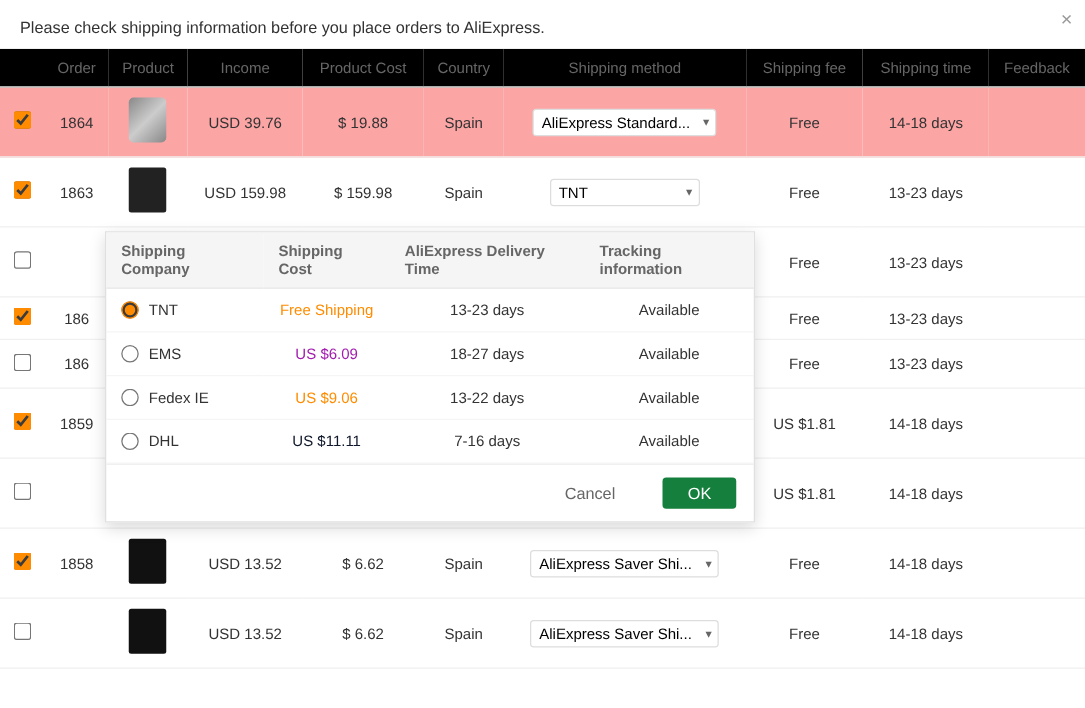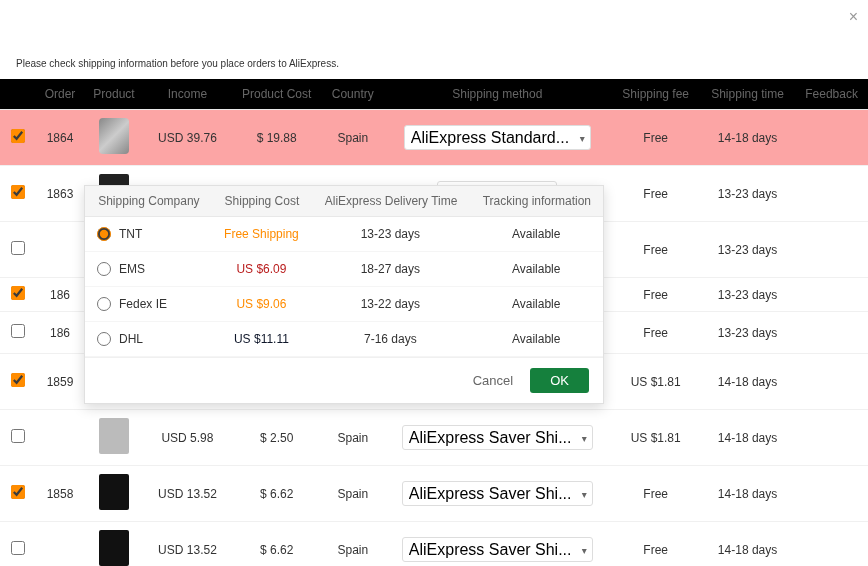--- a/index.html
+++ b/index.html
@@ -10,22 +10,21 @@
       color: #333;
       width: 868px;
       height: 566px;
       overflow: hidden;
       position: relative;
     }
 
     .top-notice {
       padding: 14px 16px 10px 16px;
       color: #333;
-      font-size: 10px;
-      margin-top: 44px;
+      font-size: 13px;
     }
 
     .close-btn {
       position: absolute;
       top: 8px;
       right: 10px;
       cursor: pointer;
       font-size: 16px;
       color: #999;
     }
@@ -64,21 +63,21 @@
     input[type="checkbox"] {
       accent-color: #ff8c00;
       width: 14px;
       height: 14px;
     }
 
     .shipping-select {
       border: 1px solid #ddd;
       border-radius: 3px;
       padding: 3px 20px 3px 6px;
-      font-size: 16px;
+      font-size: 12px;
       appearance: none;
       background: white;
       cursor: pointer;
       min-width: 120px;
       position: relative;
     }
 
     .select-wrapper {
       position: relative;
       display: inline-block;
@@ -109,22 +108,22 @@
 
     .dropdown-table {
       width: 100%;
       border-collapse: collapse;
       font-size: 12px;
     }
 
     .dropdown-table th {
       background: #f5f5f5;
       padding: 8px 12px;
-      text-align: right;
-      font-weight: normal;
+      text-align: left;
+      font-weight: bold;
       color: #666;
       border-bottom: 1px solid #e8e8e8;
     }
 
     .dropdown-table td {
       padding: 10px 12px;
       text-align: center;
       border-bottom: 1px solid #f5f5f5;
       vertical-align: middle;
     }
@@ -139,21 +138,21 @@
     .radio-input {
       accent-color: #ff8c00;
       width: 14px;
       height: 14px;
     }
 
     .dropdown-footer {
       display: flex;
       justify-content: flex-end;
       align-items: flex-start;
-      gap: 7px;
+      gap: 28px;
       padding: 10px 14px;
       border-top: 1px solid #f0f0f0;
     }
 
     .cancel-btn {
       background: none;
       border: none;
       color: #666;
       cursor: pointer;
       font-size: 13px;
@@ -425,21 +424,21 @@
     <td>13-23 days</td>
     <td>Available</td>
   </tr>
         <tr>
     <td>
       <label class="radio-label">
         <input type="radio" class="radio-input" name="shipping-option" style="">
         <span>EMS</span>
       </label>
     </td>
-    <td style="color:#b91c1c">US $6.09</td>
+    <td style="color:#a21caf">US $6.09</td>
     <td>18-27 days</td>
     <td>Available</td>
   </tr>
         <tr>
     <td>
       <label class="radio-label">
         <input type="radio" class="radio-input" name="shipping-option" style="">
         <span>Fedex IE</span>
       </label>
     </td>

